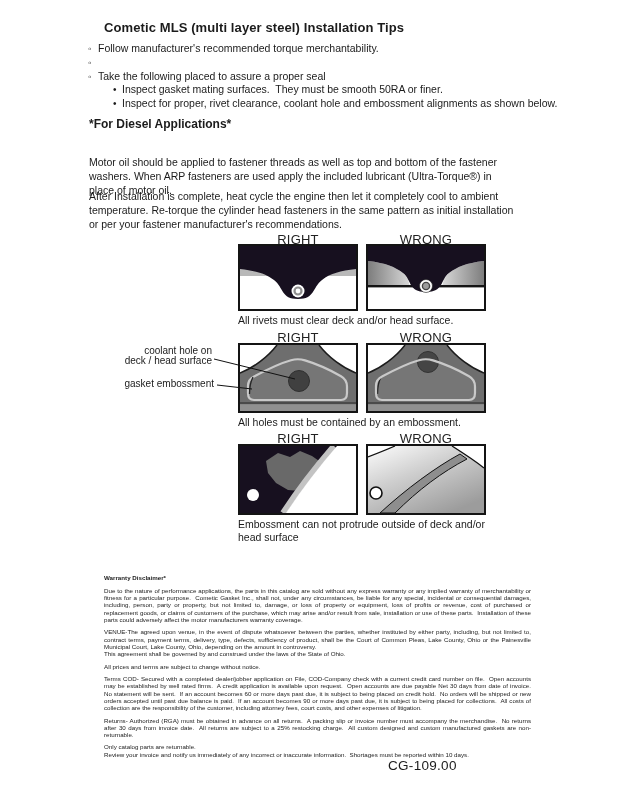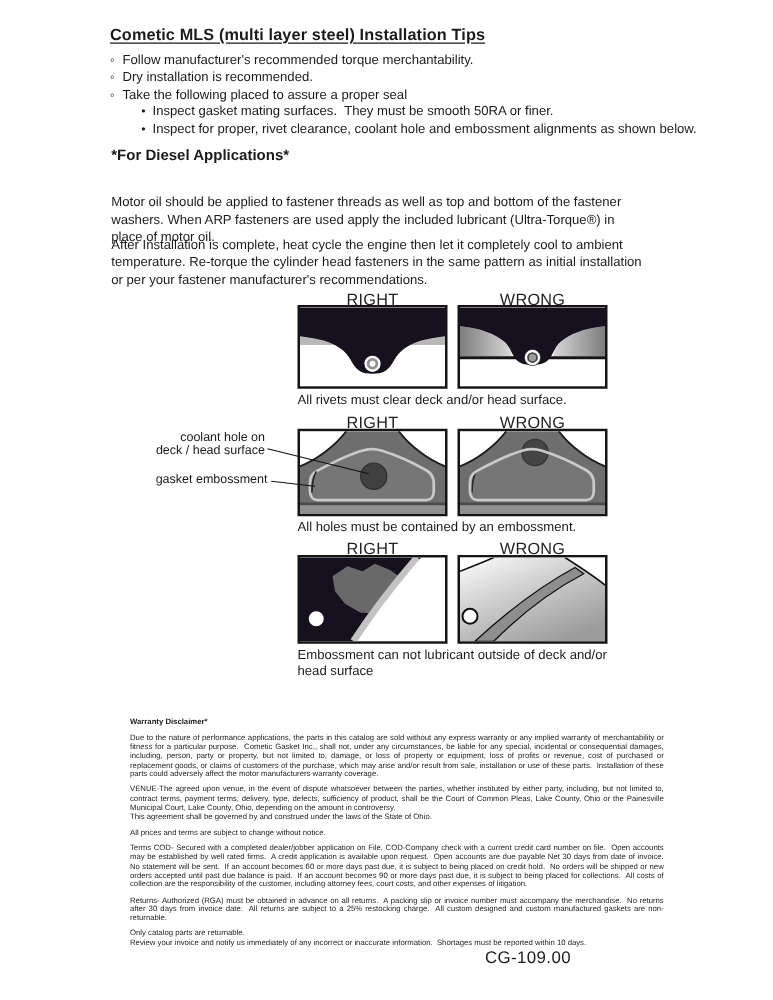--- a/index.html
+++ b/index.html
@@ -3,22 +3,22 @@
 <meta charset="utf-8">
 <style>
   html,body { margin:0; padding:0; background:#ffffff; }
   .page {
     position:relative; width:618px; height:800px; background:#ffffff;
     font-family:"Liberation Sans", sans-serif; color:#1b1b1b; overflow:hidden;
   }
   .abs { position:absolute; }
 
   .title {
-    left:88px; top:20px; font-size:13px; font-weight:bold;
-    text-decoration:underline; text-underline-offset:2px; letter-spacing:0.1px;
+    left:104px; top:20px; font-size:13px; font-weight:bold;
+    text-underline-offset:2px; letter-spacing:0.1px;
   }
 
   .bullets { left:88px; top:42px; width:482px; font-size:10.5px; line-height:13.8px; }
   .bline { display:flex; }
   .blt  { width:10px; flex:none; text-align:left; font-size:10px; }
   .sub  { margin-left:25px; }
   .sblt { width:9px; flex:none; font-size:10px; }
   .btxt { white-space:pre-wrap; }
 
   .h2 { left:89px; top:117px; font-size:12px; font-weight:bold; }
@@ -52,21 +52,20 @@
 
   <div class="abs title">Cometic MLS (multi layer steel) Installation Tips</div>
 
   <div class="abs bullets">
     <div class="bline">
       <span class="blt">◦</span>
       <span class="btxt">Follow manufacturer's recommended torque merchantability.</span>
     </div>
     <div class="bline">
       <span class="blt">◦</span>
-      <span class="btxt">Dry installation is recommended.</span>
     </div>
     <div class="bline">
       <span class="blt">◦</span>
       <span class="btxt">Take the following placed to assure a proper seal</span>
     </div>
     <div class="bline sub">
       <span class="sblt">•</span>
       <span class="btxt">Inspect gasket mating surfaces.  They must be smooth 50RA or finer.</span>
     </div>
     <div class="bline sub">
@@ -175,21 +174,21 @@
       </defs>
       <rect x="0" y="0" width="116" height="67" fill="url(#gw3)"></rect>
       <path d="M0,0 L27,0 C18,4 9,7.5 0,11 Z" fill="#ffffff"></path>
       <path d="M27,0 C18,4 9,7.5 0,11" fill="none" stroke="#111111" stroke-width="1.3"></path>
       <path d="M84,0 L116,0 V22 C106,14 95,7 84,0 Z" fill="#ffffff"></path>
       <path d="M84,0 C95,7 106,14 116,22" fill="none" stroke="#111111" stroke-width="1.3"></path>
       <path d="M92,8 C68,21 38,43 12,67 L27,67 C50,44 74,26 99,13 Z" fill="#8e8e8e" stroke="#111111" stroke-width="1"></path>
       <circle cx="8" cy="47" r="6" fill="#ffffff" stroke="#111111" stroke-width="1.6"></circle>
     </svg>
   </div>
-  <div class="abs caption wrap" style="left:238px; top:518px;">Embossment can not lubricant outside of deck and/or head surface</div>
+  <div class="abs caption wrap" style="left:238px; top:518px;">Embossment can not protrude outside of deck and/or head surface</div>
 
   <svg class="abs overlay" width="618" height="800" viewBox="0 0 618 800">
     <line x1="214" y1="359" x2="295" y2="379" stroke="#111111" stroke-width="1"></line>
     <line x1="217" y1="385" x2="252" y2="389" stroke="#111111" stroke-width="1"></line>
   </svg>
 
   <div class="abs legal">
     <div class="lh">Warranty Disclaimer*</div>
     <p>Due to the nature of performance applications, the parts in this catalog are sold without any express warranty or any implied warranty of merchantability or fitness for a particular purpose.  Cometic Gasket Inc., shall not, under any circumstances, be liable for any special, incidental or consequential damages, including, person, party or property, but not limited to, damage, or loss of property or equipment, loss of profits or revenue, cost of purchased or replacement goods, or claims of customers of the purchase, which may arise and/or result from sale, installation or use of these parts.  Installation of these parts could adversely affect the motor manufacturers warranty coverage.</p>
     <p>VENUE-The agreed upon venue, in the event of dispute whatsoever between the parties, whether instituted by either party, including, but not limited to, contract terms, payment terms, delivery, type, defects, sufficiency of product, shall be the Court of Common Pleas, Lake County, Ohio or the Painesville Municipal Court, Lake County, Ohio, depending on the amount in controversy.

